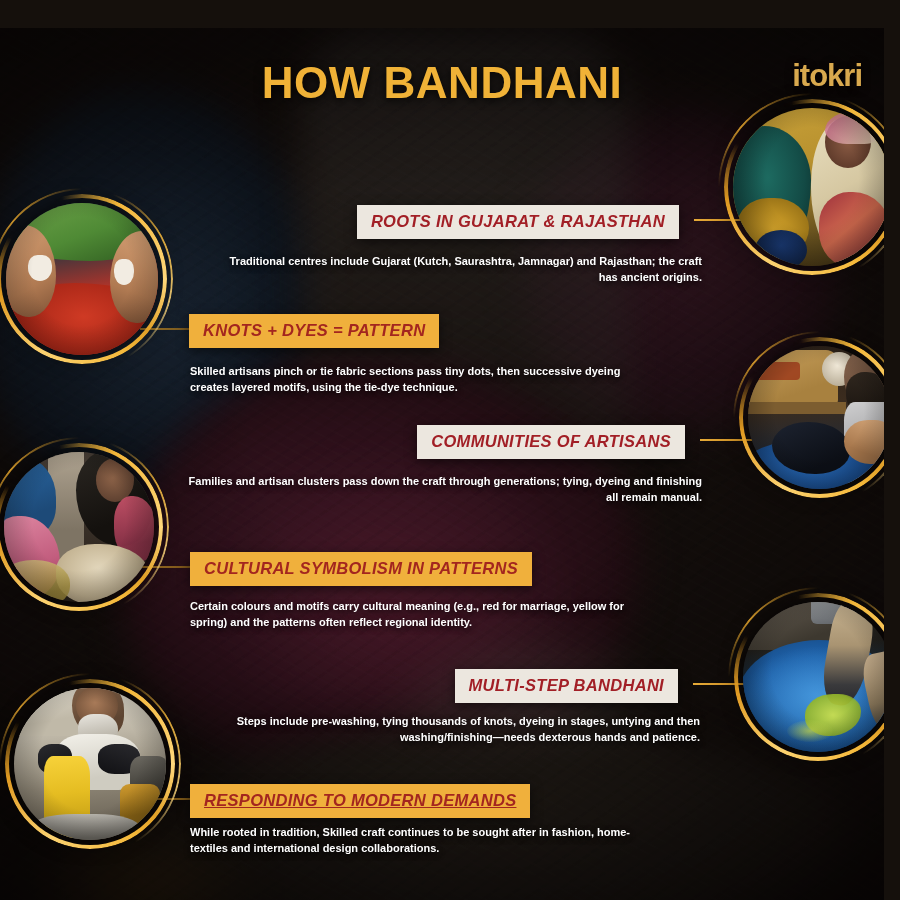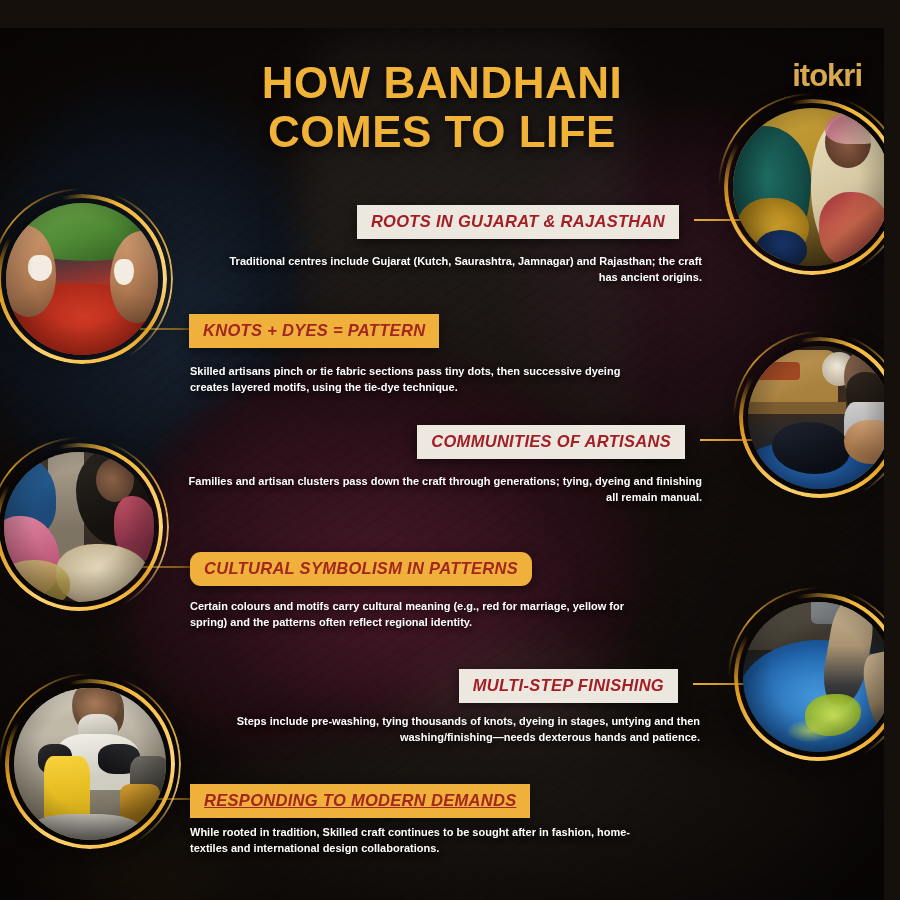--- a/index.html
+++ b/index.html
@@ -129,21 +129,20 @@
   <div class="bg-l bg-maroon2"></div>
   <div class="bg-l bg-cream"></div>
   <div class="bg-l bg-olive"></div>
   <div class="bg-l bg-gold-b"></div>
   <div class="bg-texture"></div>
   <div class="bg-darkcorner"></div>
   <div class="bg-scrim"></div>
 
   <div class="title">
     <span>HOW BANDHANI</span>
-    <span>COMES TO LIFE</span>
   </div>
   <div class="logo">itokri</div>
 
   <div class="conn" style="left:694px;top:191px;width:58px;"></div>
   <div class="conn dim" style="left:140px;top:300px;width:50px;"></div>
   <div class="conn" style="left:700px;top:411px;width:52px;"></div>
   <div class="conn dim" style="left:138px;top:538px;width:52px;"></div>
   <div class="conn" style="left:693px;top:655px;width:56px;"></div>
   <div class="conn dim" style="left:140px;top:770px;width:50px;"></div>
 
@@ -247,22 +246,22 @@
       <div class="ph" style="left:16px;top:126px;width:110px;height:34px;background:linear-gradient(180deg,#b9b6ae,#6e6b64 70%);border-radius:40% 40% 24% 24%;"></div>
       <div class="ph" style="inset:0;background:radial-gradient(ellipse at 50% 45%,rgba(0,0,0,0) 46%,rgba(0,0,0,.40) 94%);"></div>
     </div>
     <div class="ring"></div>
     <div class="ring2"></div>
   </div>
 
   <div class="label cream" style="right:205px;top:177px;">ROOTS IN GUJARAT &amp; RAJASTHAN</div>
   <div class="label gold" style="left:189px;top:286px;">KNOTS + DYES = PATTERN</div>
   <div class="label cream" style="right:199px;top:397px;">COMMUNITIES OF ARTISANS</div>
-  <div class="label gold" style="left:190px;top:524px;border-radius:11px;">CULTURAL SYMBOLISM IN PATTERNS</div>
-  <div class="label cream" style="right:206px;top:641px;">MULTI-STEP FINISHING</div>
+  <div class="label gold" style="left:190px;top:524px;">CULTURAL SYMBOLISM IN PATTERNS</div>
+  <div class="label cream" style="right:206px;top:641px;">MULTI-STEP BANDHANI</div>
   <div class="label gold" style="left:190px;top:756px;text-decoration:underline;">RESPONDING TO MODERN DEMANDS</div>
 
   <div class="body r" style="left:210px;top:226px;width:492px;">Traditional centres include Gujarat (Kutch, Saurashtra, Jamnagar) and Rajasthan; the craft has ancient origins.</div>
   <div class="body l" style="left:190px;top:336px;width:470px;">Skilled artisans pinch or tie fabric sections pass tiny dots, then successive dyeing creates layered motifs, using the tie-dye technique.</div>
   <div class="body r" style="left:188px;top:446px;width:514px;">Families and artisan clusters pass down the craft through generations; tying, dyeing and finishing all remain manual.</div>
   <div class="body l" style="left:190px;top:571px;width:460px;">Certain colours and motifs carry cultural meaning (e.g., red for marriage, yellow for spring) and the patterns often reflect regional identity.</div>
   <div class="body r" style="left:200px;top:686px;width:500px;">Steps include pre-washing, tying thousands of knots, dyeing in stages, untying and then washing/finishing—needs dexterous hands and patience.</div>
   <div class="body l" style="left:190px;top:797px;width:470px;">While rooted in tradition, Skilled craft continues to be sought after in fashion, home-textiles and international design collaborations.</div>
 
 </div>

